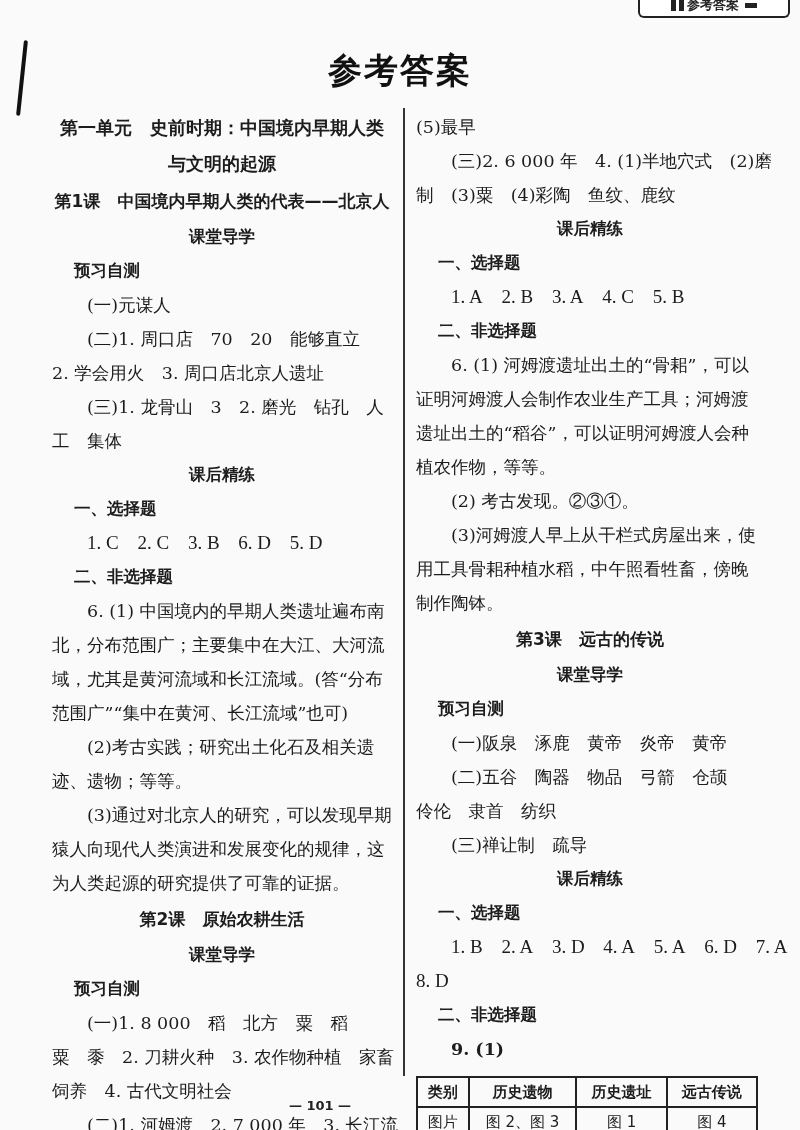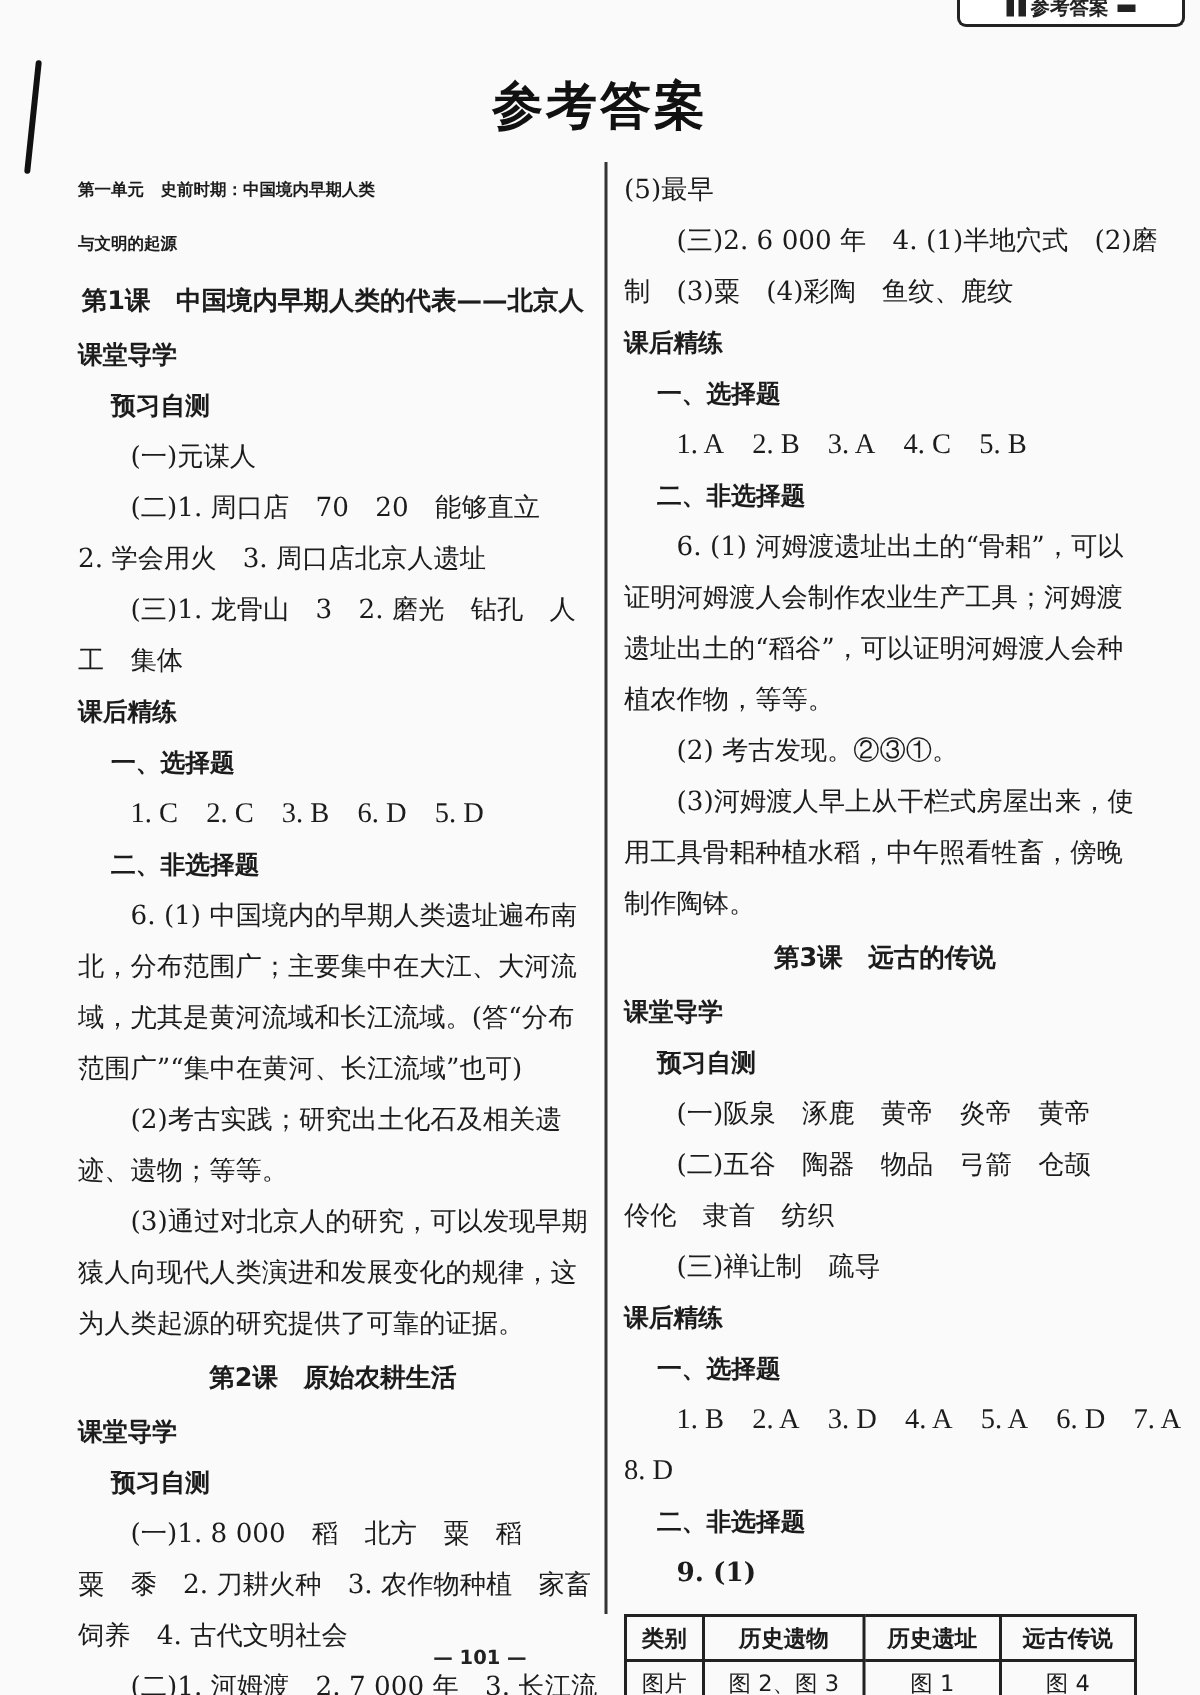--- a/index.html
+++ b/index.html
@@ -29,23 +29,23 @@
   .col-divider {
     position:absolute; left:403px; top:108px; width:2px; height:968px; background:#333;
   }
   .col {
     position:absolute; top:110px; font-size:17.5px; line-height:34px;
   }
   .col.left { left:52px; width:340px; }
   .col.right { left:416px; width:348px; }
   .line { white-space:nowrap; }
   .ind { padding-left:35px; }
-  .h-unit { font-family:Liberation Mono, monospace; font-weight:bold; font-size:11px; line-height:36px; }
+  .h-unit { font-family:Liberation Serif, serif; font-weight:bold; font-size:18px; text-align:center; line-height:36px; }
   .h-lesson { font-family:"DejaVu Sans", sans-serif; font-weight:bold; font-size:17px; text-align:center; line-height:38px; }
-  .h-sec { font-family:"DejaVu Sans", sans-serif; font-weight:bold; font-size:16.5px; text-align:left; line-height:34px; }
+  .h-sec { font-family:"DejaVu Sans", sans-serif; font-weight:bold; font-size:16.5px; text-align:center; line-height:34px; }
   .h-sub { font-family:"DejaVu Sans", sans-serif; font-weight:bold; font-size:16.5px; padding-left:22px; }
   .h-q { font-family:"DejaVu Sans", sans-serif; font-weight:bold; font-size:16.5px; padding-left:22px; }
   .answers { padding-left:35px; font-family:"Liberation Serif", serif; font-size:19px; }
   .answers span { margin-right:14px; }
   table.t {
     border-collapse:collapse; margin:10px 0 6px 0; width:342px;
     font-family:"DejaVu Sans", sans-serif; font-size:15px;
   }
   table.t td { border:2px solid #222; text-align:center; height:28px; line-height:26px; padding:0 4px; }
   table.t tr.hd td { font-weight:bold; }

